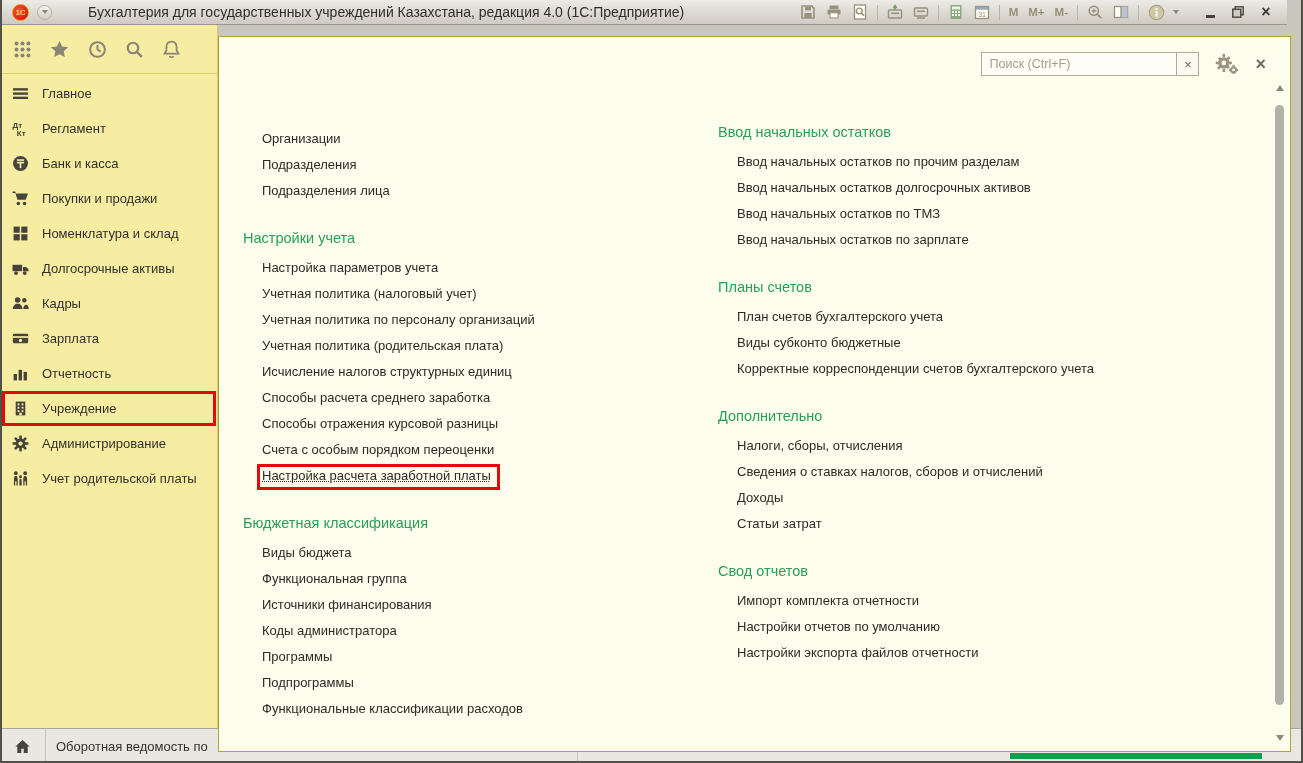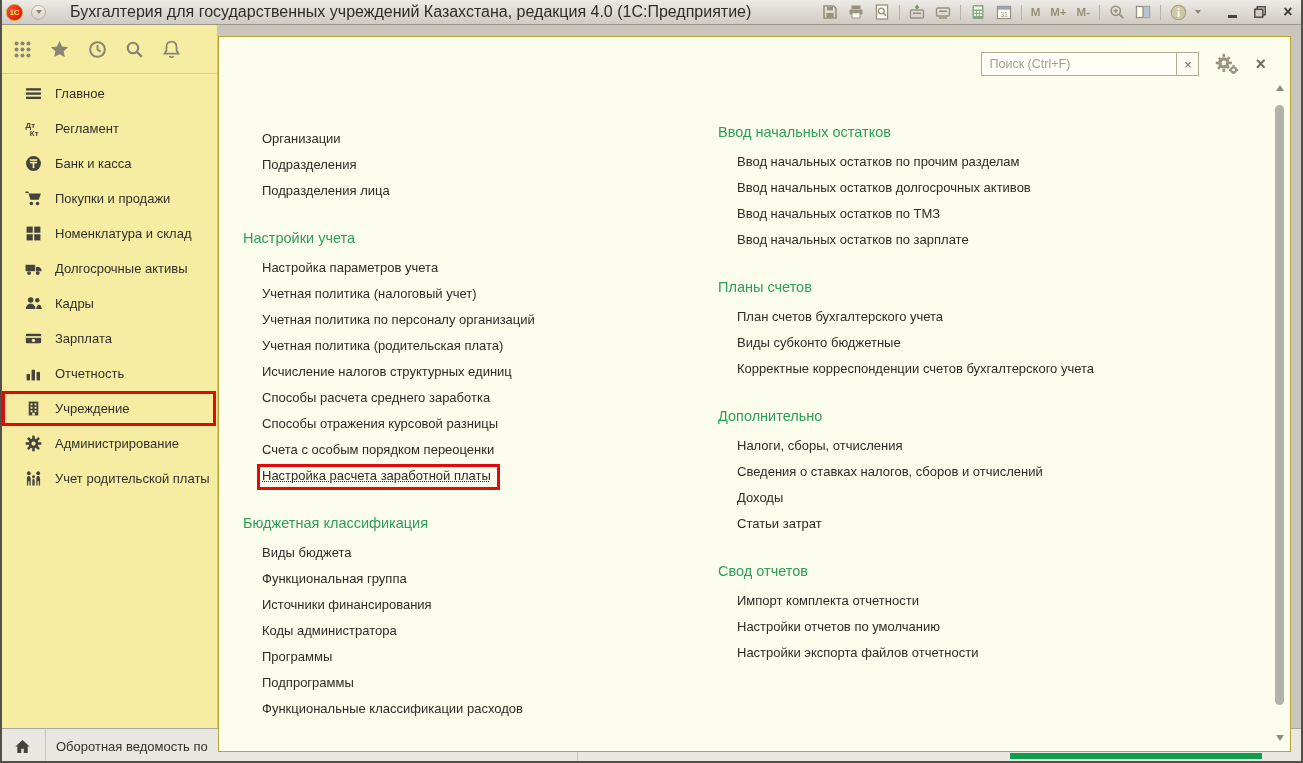--- a/index.html
+++ b/index.html
@@ -5,52 +5,52 @@
   html,body{margin:0;padding:0;background:#777;}
   *{box-sizing:border-box;}
   .window{position:relative;width:1303px;height:763px;overflow:hidden;
     font-family:"Liberation Sans",sans-serif;background:#c9c6be;}
   
   .frame{position:absolute;background:#53504a;z-index:9;}
   .frame.left{left:0;top:0;bottom:0;width:2px;}
   .frame.right{right:0;top:0;bottom:0;width:2px;}
   .frame.bottom{left:0;right:0;bottom:0;height:2px;}
   
-  .titlebar{position:absolute;left:0;top:0;right:0;height:25px;
+  .titlebar{position:absolute;left:0;top:0;right:16px;height:25px;
     background:linear-gradient(#edebe6,#cfcbc3);border-bottom:1px solid #9d988d;
-    display:flex;align-items:center;padding:0 6px;z-index:8;}
+    display:flex;align-items:center;padding:0 12px;z-index:8;}
   .logo-badge{width:17px;height:17px;border-radius:50%;flex:0 0 auto;
     background:radial-gradient(circle at 35% 35%,#ff5040,#d40000);
     border:1px solid #d8a200;color:#ffe14b;font-size:8px;font-weight:bold;
     display:flex;align-items:center;justify-content:center;}
   .sysmenu-btn{width:15px;height:15px;border-radius:50%;margin-left:8px;flex:0 0 auto;
     background:linear-gradient(#f6f4ee,#d2cec4);border:1px solid #b3aea2;
     display:flex;align-items:center;justify-content:center;}
   .caret-down{width:0;height:0;border-left:3.5px solid transparent;
     border-right:3.5px solid transparent;border-top:4.5px solid #8a8475;}
-  .title-text{margin-left:24px;font-size:16px;color:#2f2d28;white-space:nowrap;}
+  .title-text{margin-left:36px;font-size:14px;color:#2f2d28;white-space:nowrap;}
   .tb-right{margin-left:auto;display:flex;align-items:center;gap:8px;}
   .tb-btn{display:flex;align-items:center;justify-content:center;width:18px;height:18px;}
   .tb-sep{width:1px;height:15px;background:#b7b2a7;}
   .m-btn{font-size:11.5px;font-weight:bold;color:#968f78;padding:0 1px;}
   .win-controls{display:flex;align-items:center;gap:10px;margin-left:14px;}
   .win-btn{width:18px;height:18px;display:flex;align-items:center;justify-content:center;
     color:#3c3a34;font-weight:bold;}
   .min-glyph{display:block;width:9px;height:2.5px;background:#45433b;margin-top:9px;}
   .close-glyph{font-size:16px;line-height:16px;}
   
   .workspace{position:absolute;left:0;top:25px;right:0;bottom:0;background:#c9c6be;}
   
   .sidebar{position:absolute;left:0;top:0;width:218px;bottom:35px;
     background:var(--sidebar-bg,#f6eda3);border-right:1px solid #d6c96f;z-index:2;}
   .sidebar-top{height:49px;display:flex;align-items:center;justify-content:space-between;
     padding:0 36px 0 13px;border-bottom:1px solid #ddd170;}
   .sidebar-top .tool{display:flex;align-items:center;justify-content:center;}
   .sidebar-menu{padding-top:2px;}
-  .sidebar-item{height:35px;display:flex;align-items:center;padding-left:24px;
+  .sidebar-item{height:35px;display:flex;align-items:center;padding-left:11px;
     font-size:13px;color:#32302a;position:relative;cursor:default;}
   .sidebar-item .icon{width:18px;height:18px;margin-right:13px;flex:0 0 auto;
     display:flex;align-items:center;justify-content:center;}
   .sidebar-item.highlighted::after{content:"";position:absolute;left:2px;right:1px;
     top:0;bottom:0;border:3px solid var(--highlight-red,#e00c0c);pointer-events:none;}
   
   .taskbar{position:absolute;left:0;right:0;bottom:0;height:35px;background:#e9e7e2;
     border-top:1px solid #aaa69c;display:flex;align-items:stretch;z-index:1;}
   .home-btn{width:46px;display:flex;align-items:center;justify-content:center;
     border-right:1px solid #c8c4ba;}

